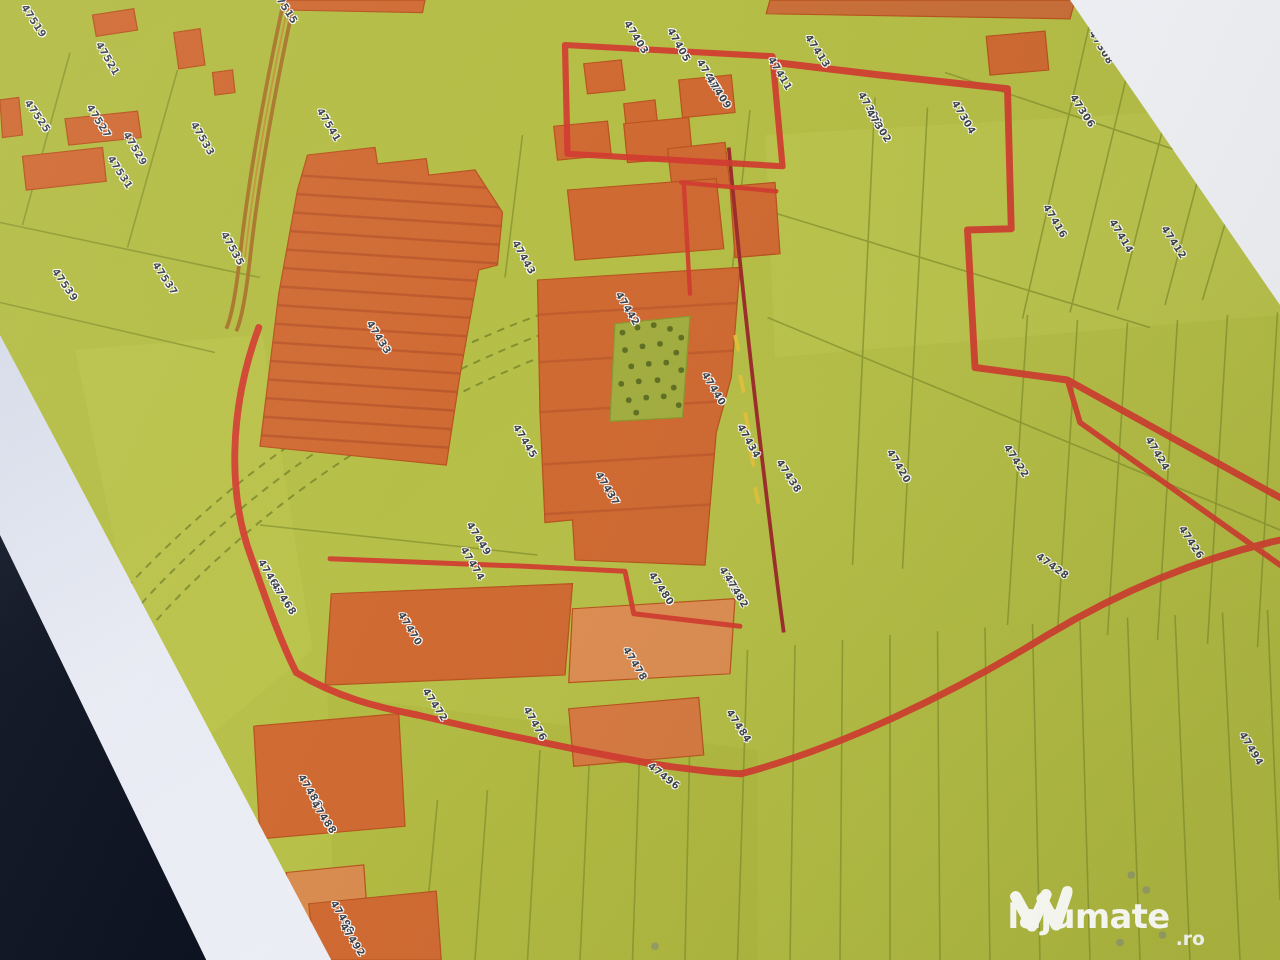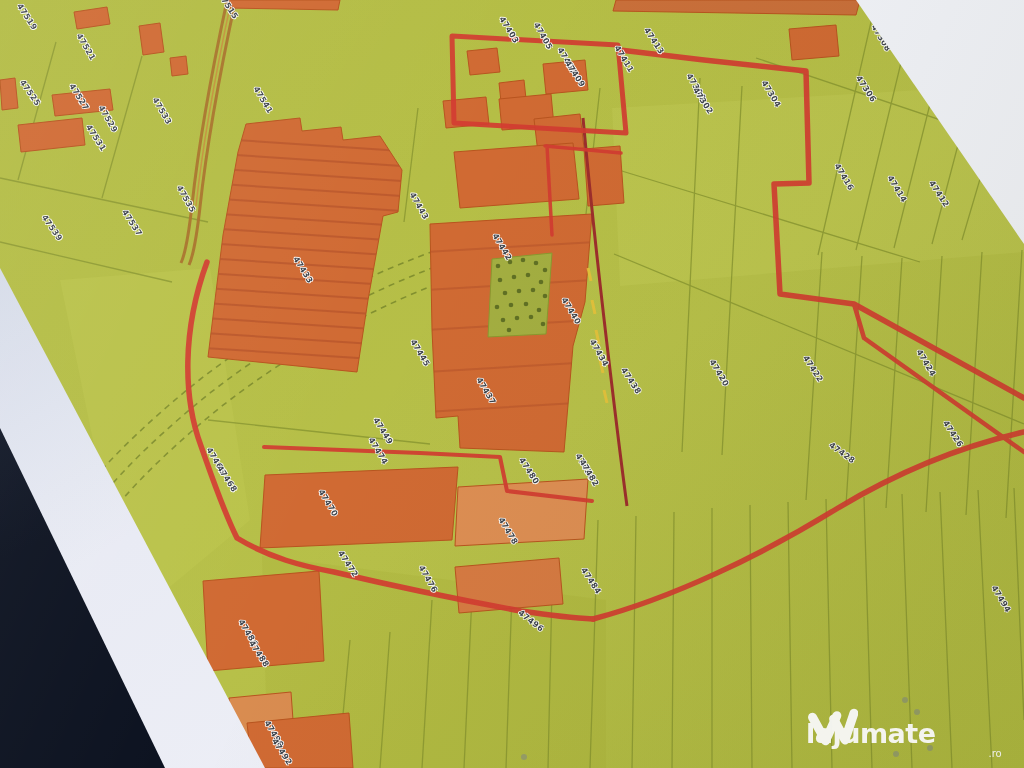--- a/index.html
+++ b/index.html
@@ -19,21 +19,21 @@
     clip-path:polygon(0 268px,265px 768px,160px 768px,0 432px);
     background:linear-gradient(150deg,#c6cfdf 0%,#e9ebf4 45%,#f1f2f8 100%);}
   .desk-bl{position:absolute;left:0;top:0;width:1024px;height:768px;
     clip-path:polygon(0 428px,165px 768px,0 768px);
     background:linear-gradient(155deg,#232b3f 0%,#0c1220 45%);}
   .photo-tint{position:absolute;left:0;top:0;width:1024px;height:768px;pointer-events:none;
     background:linear-gradient(115deg,rgba(255,255,255,.07),rgba(0,0,0,0) 40%,rgba(60,60,20,.08) 92%);}
   .watermark{position:absolute;left:806px;top:704px;width:212px;height:58px;
     display:flex;align-items:center;gap:5px;opacity:.93;}
   .wm-text{color:#fafafc;font-weight:700;font-size:27px;letter-spacing:-.5px;line-height:1;}
-  .wm-tld{color:#f2f3f7;font-weight:400;font-size:10px;line-height:1;align-self:flex-end;padding-bottom:3px;margin-left:48px;}
+  .wm-tld{color:#f2f3f7;font-weight:700;font-size:15px;line-height:1;align-self:flex-end;padding-bottom:3px;}
 </style>
 </head>
 <body>
 
 <div class="stage">
 
   <svg id="map-svg" width="1024" height="768" viewBox="0 0 1024 768">
     <defs>
       <linearGradient id="gBase" x1="0" y1="0" x2="1" y2="1">
         <stop offset="0" stop-color="#b2bb42"></stop>

